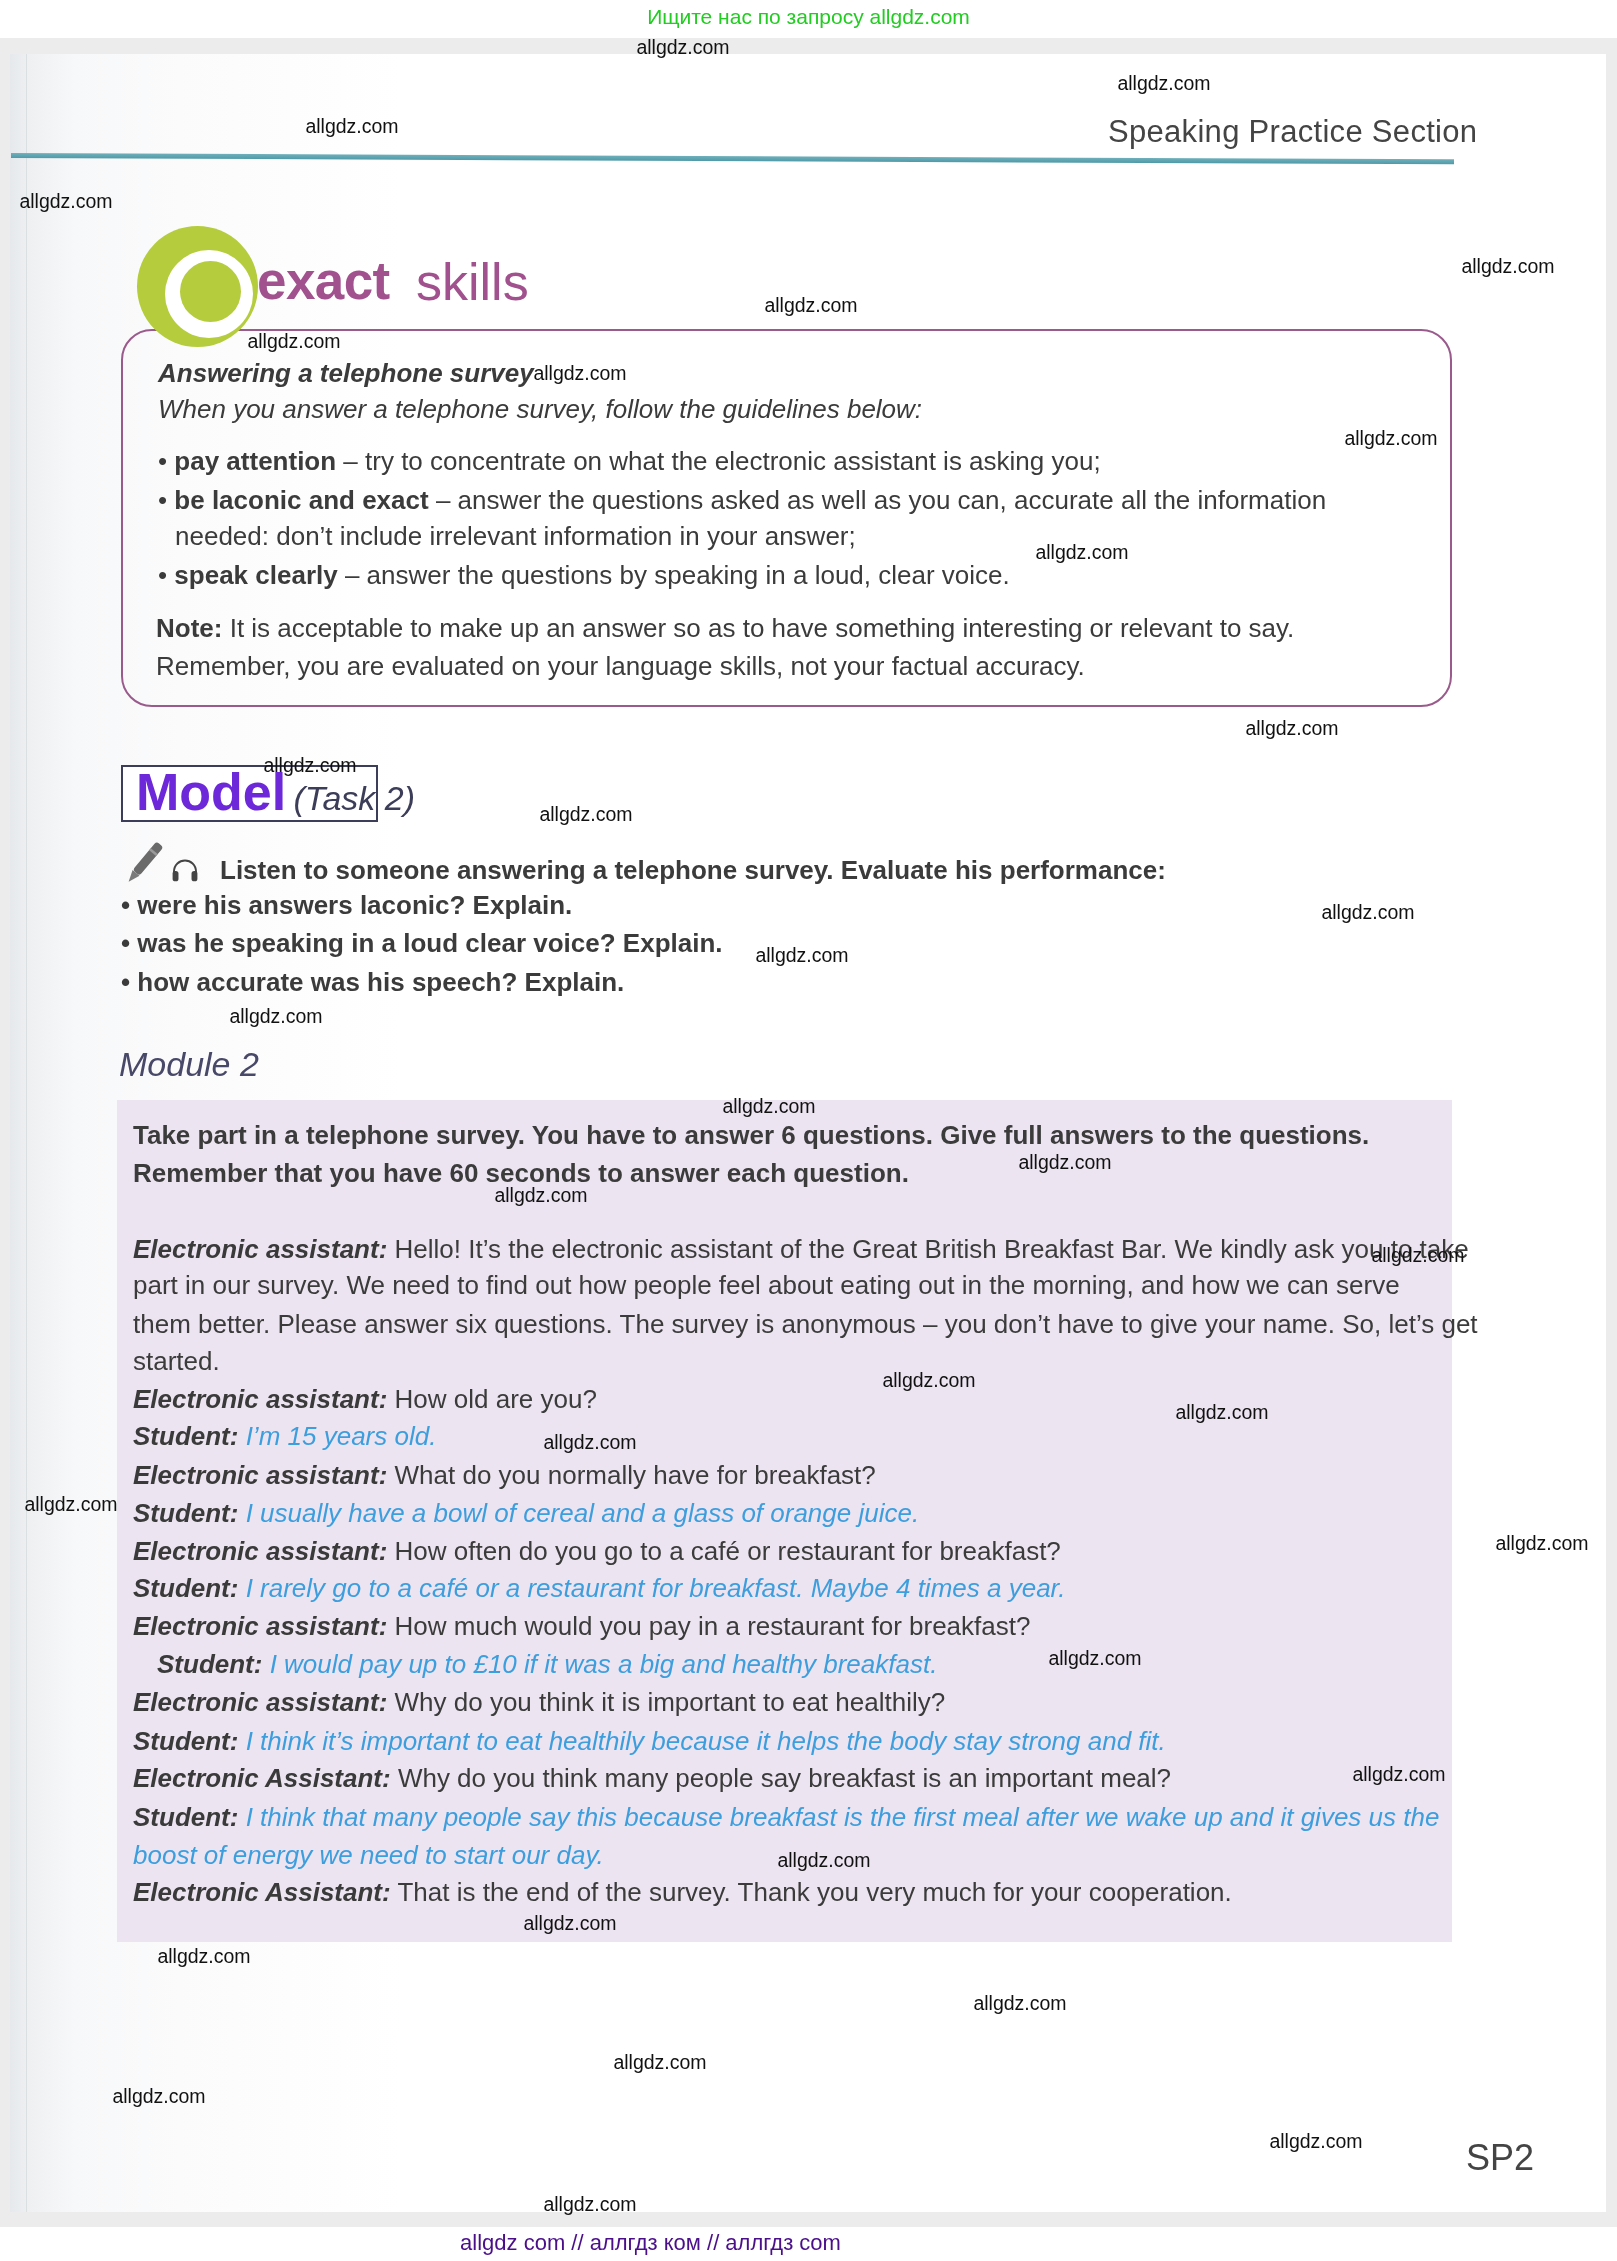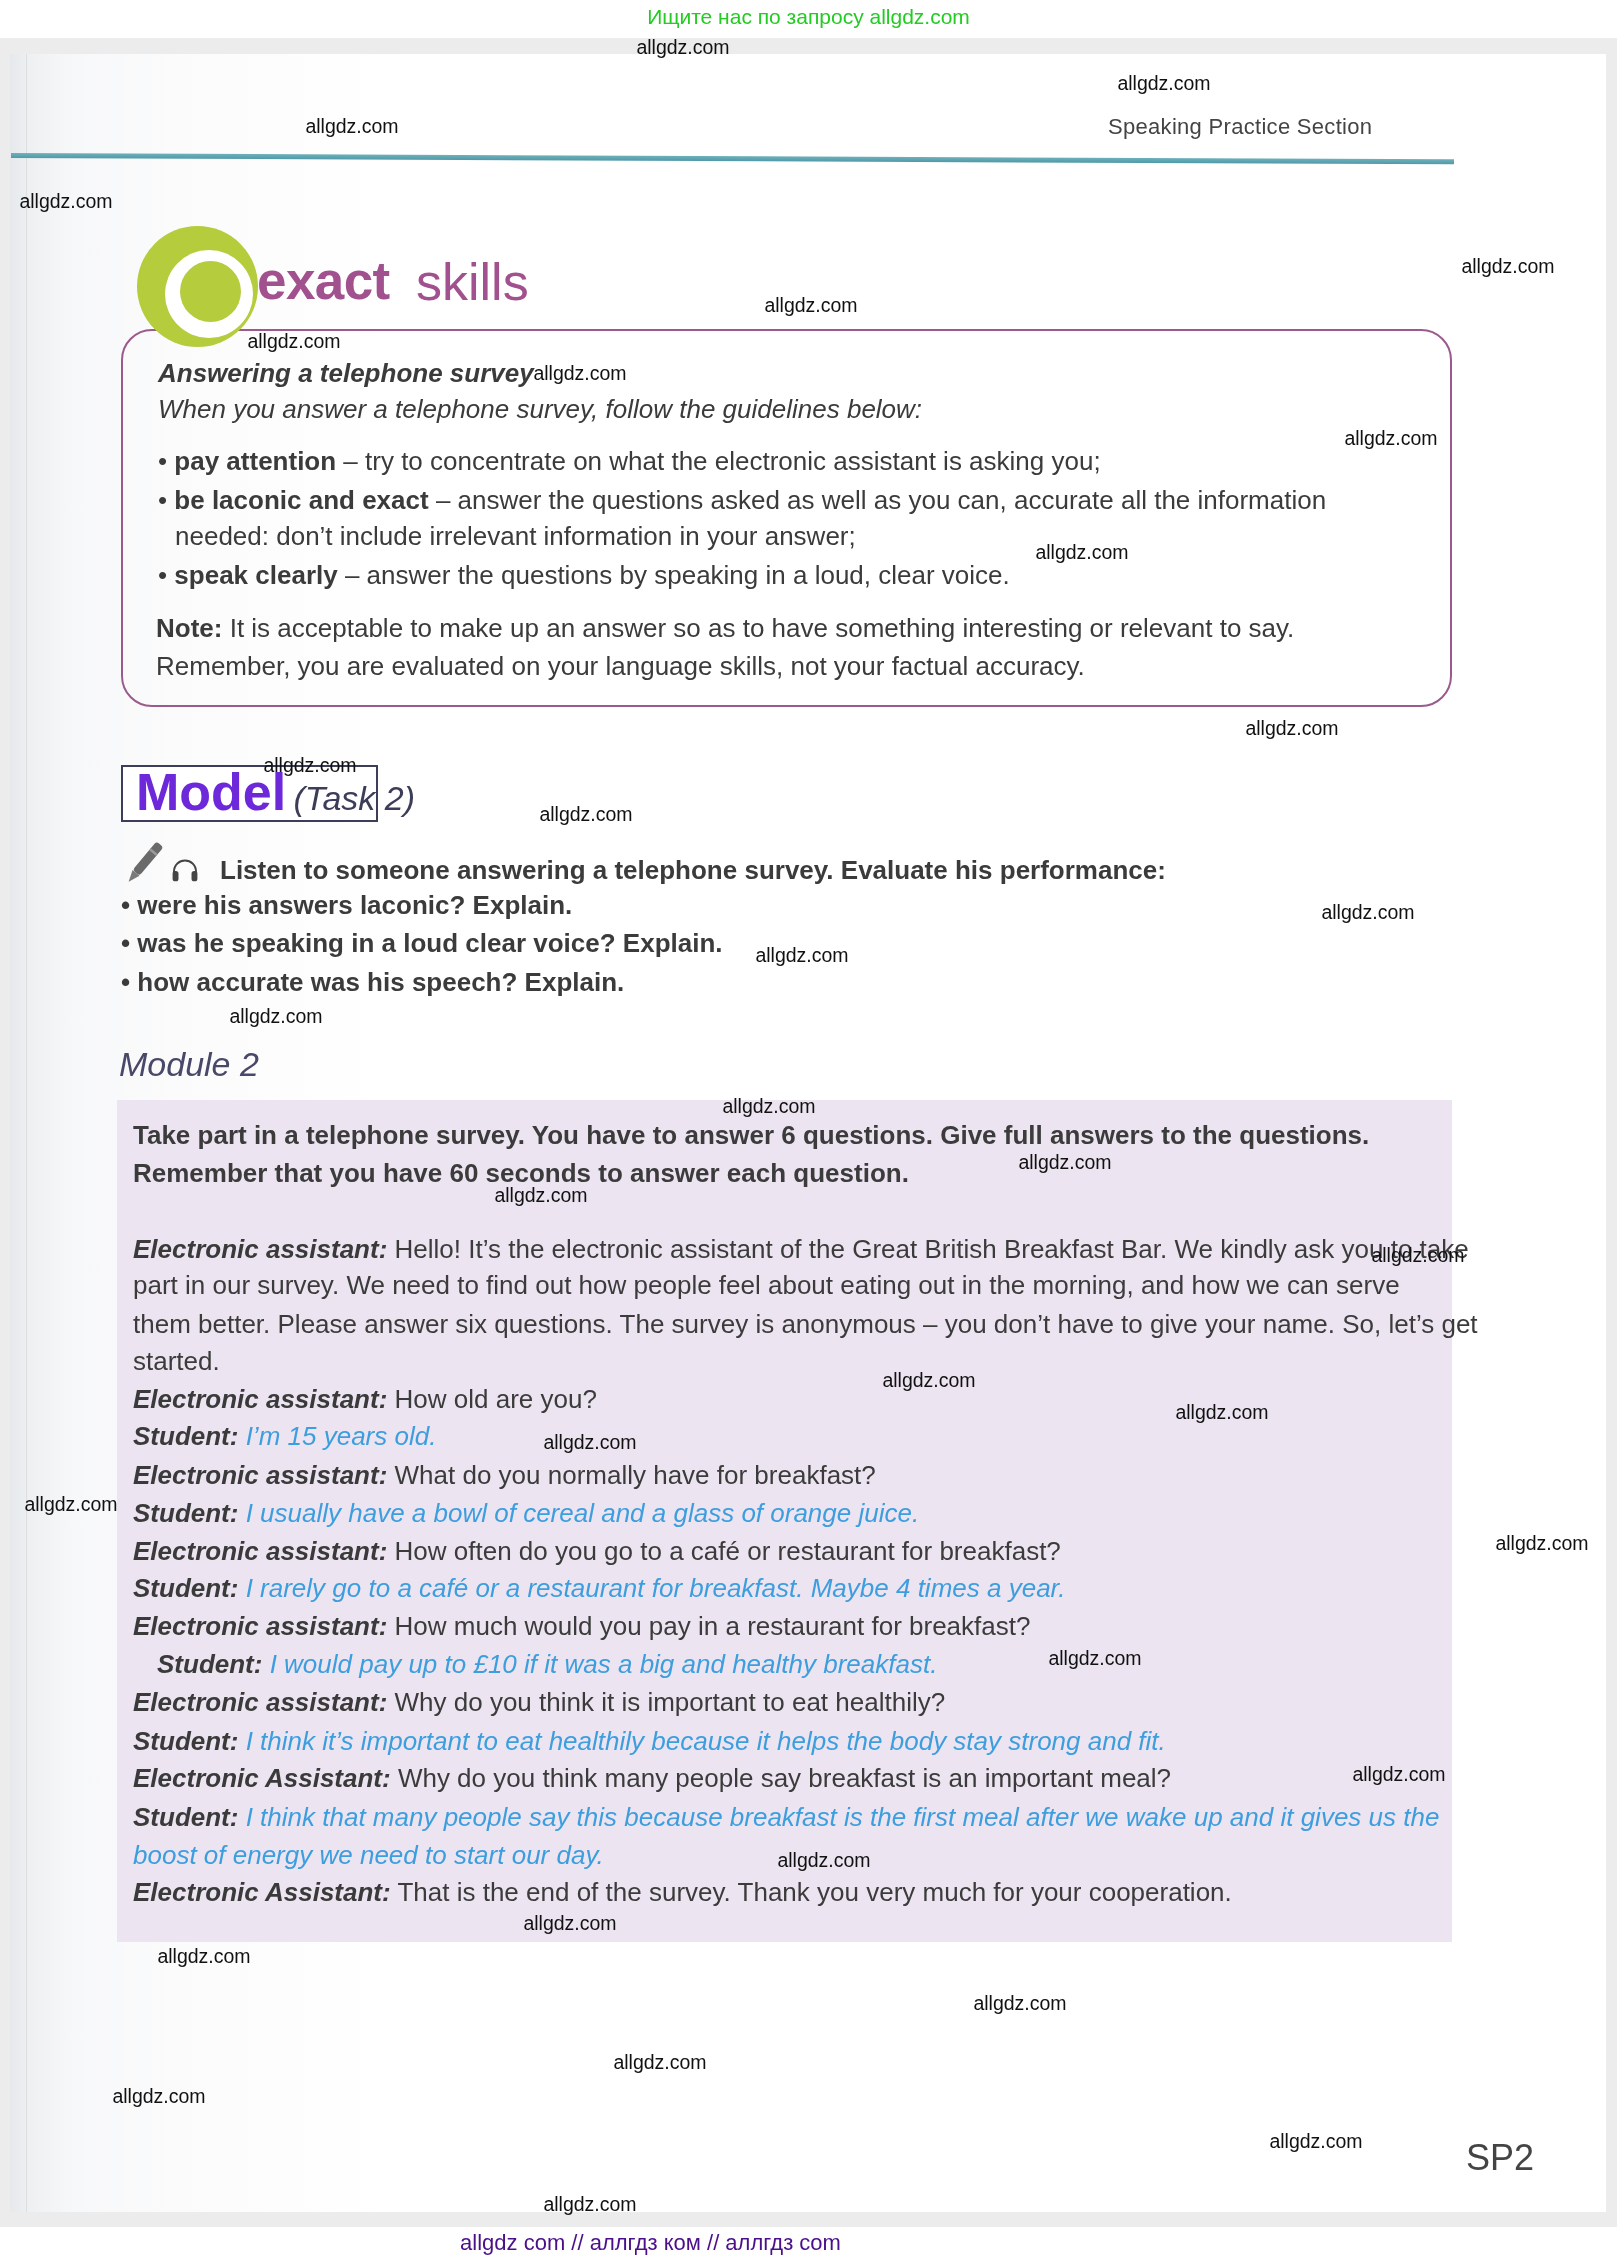--- a/index.html
+++ b/index.html
@@ -18,21 +18,21 @@
     position:absolute; left:0; top:38px; width:1617px; height:2189px; background:#ececec;
   }
   #page {
     position:absolute; left:9.7px; top:54px; width:1596px; height:2158px;
     background:linear-gradient(90deg,#e6e9ec 0px,#eef0f2 19.5px,#f7f8f9 65px,#fbfbfc 169px,#ffffff 389px);
   }
   #page-spine {
     position:absolute; left:26px; top:54px; width:1.3px; height:2158px; background:#dcdfe2;
   }
   #header-title {
-    position:absolute; left:1108px; top:114px; font-size:22px; color:#444;
+    position:absolute; left:1108px; top:114px; font-size:31px; color:#444;
     letter-spacing:0.3px; white-space:nowrap;
   }
   #header-rule {
     position:absolute; left:11px; top:153px; width:1443px; height:5.2px;
     background:linear-gradient(180deg,#6fb0bb,#4f9aa8);
     transform:rotate(0.25deg); transform-origin:left center;
   }
   
   #logo-outer {
     position:absolute; left:137px; top:226px; width:121px; height:121px; border-radius:50%;

